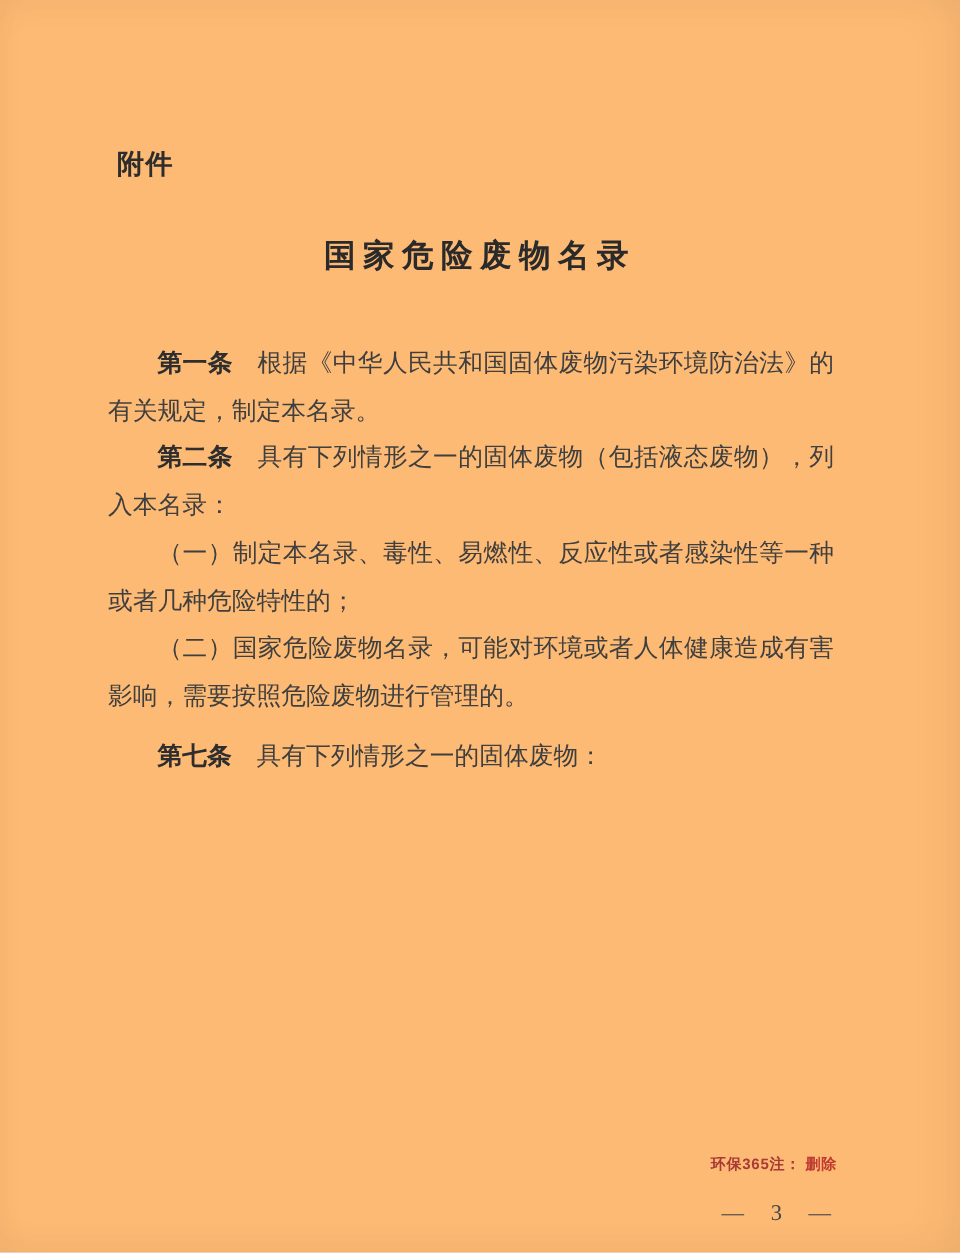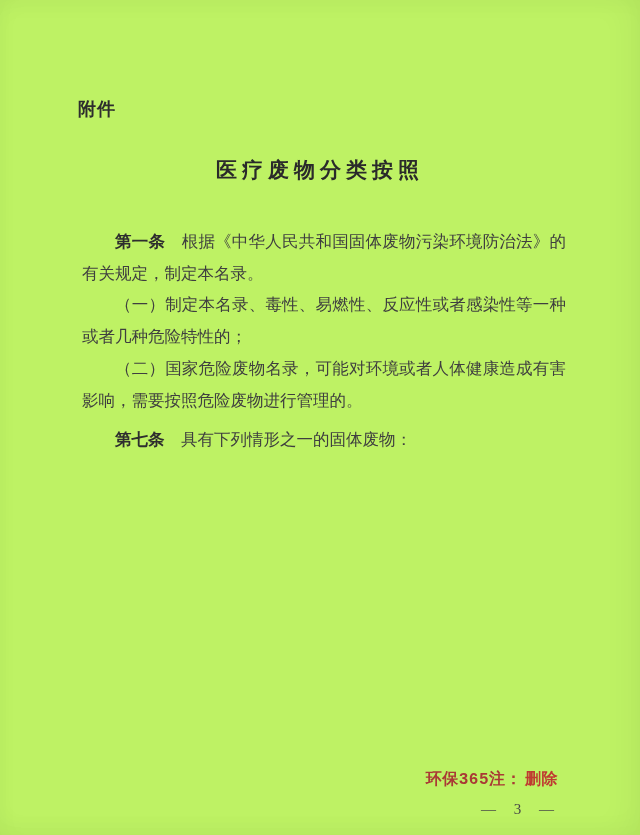--- a/index.html
+++ b/index.html
@@ -1,21 +1,21 @@
 <!DOCTYPE html>
 <html><head>
 <meta charset="utf-8">
 <style>
   html, body { margin: 0; padding: 0; background: #e8e8e8; }
   .page {
     position: relative;
     width: 640px;
     height: 835px;
     margin: 0 auto;
-    background: #bef264;
+    background: #fdba74;
     overflow: hidden;
     font-family: "Liberation Serif", "DejaVu Serif", serif;
     color: #3f3f3f;
     box-shadow: inset -12px 0 28px rgba(0,0,0,0.04),
                 inset 0 -10px 22px rgba(0,0,0,0.02),
                 inset 6px 6px 20px rgba(0,0,0,0.015);
   }
   .attachment {
     position: absolute;
     left: 78px;
@@ -34,21 +34,21 @@
     margin: 0;
     text-align: center;
     font-family: "Liberation Sans", "DejaVu Sans", sans-serif;
     font-size: 21px;
     font-weight: bold;
     letter-spacing: 5px;
     color: #2a2a2a;
   }
   .body {
     position: absolute;
-    left: 82px;
+    left: 72px;
     top: 226px;
     width: 484px;
     font-size: 16.5px;
     line-height: 31.7px;
     text-align: justify;
   }
   .body p {
     margin: 0;
     text-indent: 2em;
   }
@@ -59,22 +59,22 @@
     margin-right: 1em;
   }
   .struck {
     text-decoration: line-through;
     text-decoration-thickness: 2.5px;
   }
   .annotation {
     position: absolute;
     right: 82px;
     top: 769px;
-    font-family: Liberation Mono, monospace;
-    font-size: 16px;
+    font-family: Liberation Sans, sans-serif;
+    font-size: 10px;
     font-weight: bold;
     letter-spacing: 0.5px;
     white-space: nowrap;
   }
   .annotation .del { margin-left: 3px; }
   .pagenum {
     position: absolute;
     right: 84px;
     top: 801px;
     font-size: 15px;
@@ -83,25 +83,26 @@
     letter-spacing: 2px;
   }
 </style>
 </head>
 <body>
 
 <div class="page">
 
   <div class="attachment">附件</div>
 
-  <h1 class="title">医疗废物分类按照</h1>
+  <h1 class="title">国家危险废物名录</h1>
 
   <div class="body" id="articles">
   <p><span class="label">第一条</span><span class="text">根据《中华人民共和国固体废物污染环境防治法》的有关规定，制定本名录。</span></p>
 
+  <p><span class="label">第二条</span><span class="text">具有下列情形之一的固体废物（包括液态废物），列入本名录：</span></p>
 
   <p><span class="text">（一）制定本名录、毒性、易燃性、反应性或者感染性等一种或者几种危险特性的；</span></p>
 
   <p><span class="text">（二）国家危险废物名录，可能对环境或者人体健康造成有害影响，需要按照危险废物进行管理的。</span></p>
 
 
 
 
 
   <p><span class="label">第七条</span><span class="text">具有下列情形之一的固体废物：</span></p>

